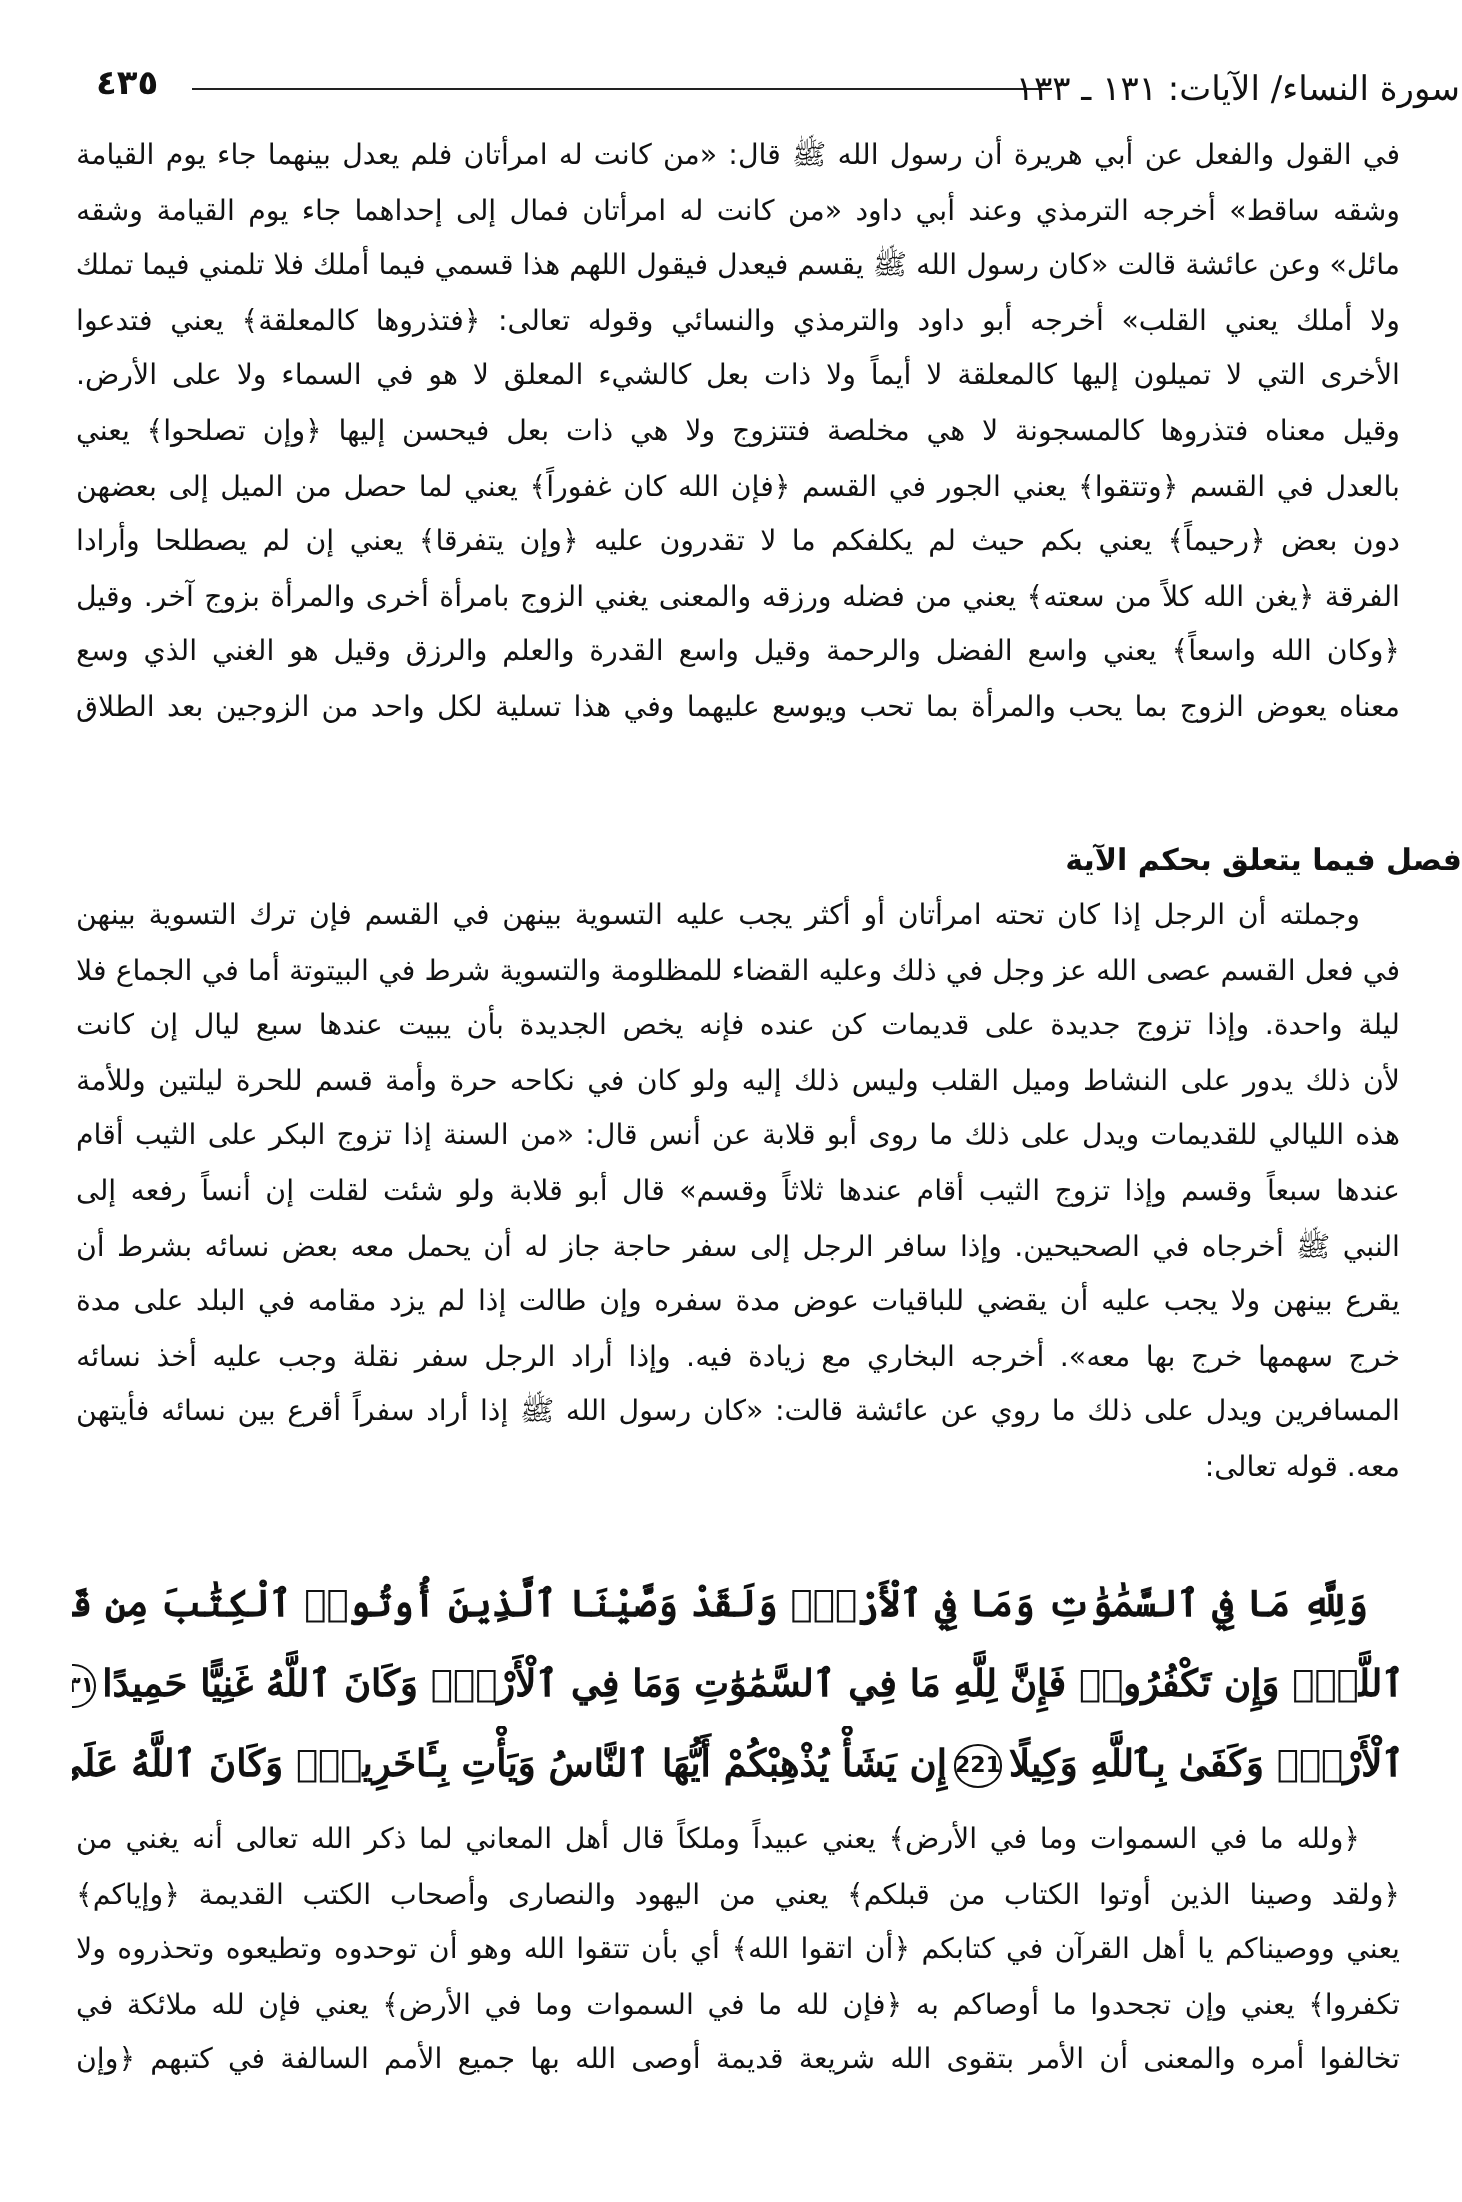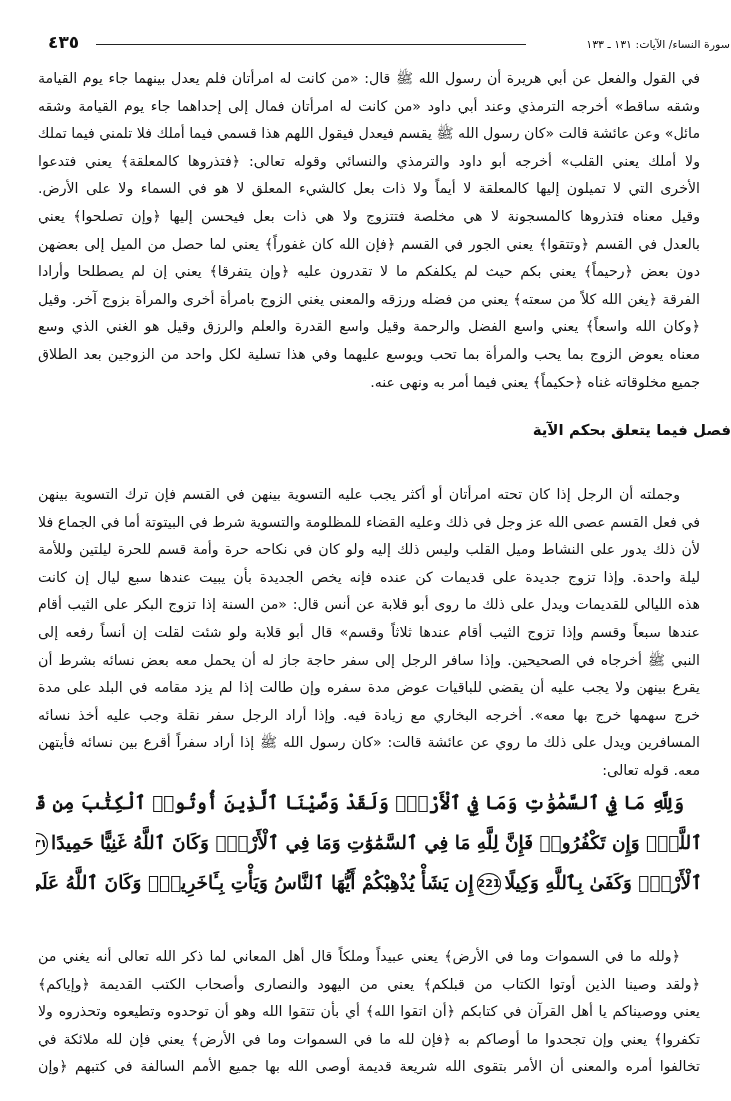--- a/index.html
+++ b/index.html
@@ -43,21 +43,21 @@
     left: 52px;
     top: 13px;
     width: 430px;
     height: 0;
     border-top: 1.3px solid #222;
   }
   .header-title {
     position: absolute;
     right: 2px;
     top: 4px;
-    font-size: 11px;
+    font-size: 17px;
     direction: rtl;
     line-height: 20px;
     white-space: nowrap;
     text-align: center;
   }
   
   .body-text {
     position: absolute;
     left: 38px;
     width: 662px;
@@ -74,21 +74,20 @@
     text-align: justify;
     text-align-last: justify;
     height: 27.6px;
     overflow: hidden;
   }
   .body-text .line.last {
     text-align-last: right;
   }
   .indent {
     padding-right: 20px;
-    margin-top: 36px;
   }
   .section-heading {
     position: absolute;
     left: 0;
     width: 731px;
     top: 417px;
     text-align: right;
     direction: rtl;
     font-size: 15px;
     font-weight: bold;
@@ -145,30 +144,29 @@
     <span class="line">وشقه ساقط» أخرجه الترمذي وعند أبي داود «من كانت له امرأتان فمال إلى إحداهما جاء يوم القيامة وشقه</span>
     <span class="line">مائل» وعن عائشة قالت «كان رسول الله ﷺ يقسم فيعدل فيقول اللهم هذا قسمي فيما أملك فلا تلمني فيما تملك</span>
     <span class="line">ولا أملك يعني القلب» أخرجه أبو داود والترمذي والنسائي وقوله تعالى: ﴿فتذروها كالمعلقة﴾ يعني فتدعوا</span>
     <span class="line">الأخرى التي لا تميلون إليها كالمعلقة لا أيماً ولا ذات بعل كالشيء المعلق لا هو في السماء ولا على الأرض.</span>
     <span class="line">وقيل معناه فتذروها كالمسجونة لا هي مخلصة فتتزوج ولا هي ذات بعل فيحسن إليها ﴿وإن تصلحوا﴾ يعني</span>
     <span class="line">بالعدل في القسم ﴿وتتقوا﴾ يعني الجور في القسم ﴿فإن الله كان غفوراً﴾ يعني لما حصل من الميل إلى بعضهن</span>
     <span class="line">دون بعض ﴿رحيماً﴾ يعني بكم حيث لم يكلفكم ما لا تقدرون عليه ﴿وإن يتفرقا﴾ يعني إن لم يصطلحا وأرادا</span>
     <span class="line">الفرقة ﴿يغن الله كلاً من سعته﴾ يعني من فضله ورزقه والمعنى يغني الزوج بامرأة أخرى والمرأة بزوج آخر. وقيل</span>
     <span class="line">﴿وكان الله واسعاً﴾ يعني واسع الفضل والرحمة وقيل واسع القدرة والعلم والرزق وقيل هو الغني الذي وسع</span>
     <span class="line">معناه يعوض الزوج بما يحب والمرأة بما تحب ويوسع عليهما وفي هذا تسلية لكل واحد من الزوجين بعد الطلاق</span>
-    <span class="line last">جميع مخلوقاته غناه ﴿حكيماً﴾ يعني فيما أمر به ونهى عنه.</span>
   </div>
 
   <div class="section-heading">فصل فيما يتعلق بحكم الآية</div>
 
   <div class="body-text" style="top:444px;">
     <span class="line indent">وجملته أن الرجل إذا كان تحته امرأتان أو أكثر يجب عليه التسوية بينهن في القسم فإن ترك التسوية بينهن</span>
     <span class="line">في فعل القسم عصى الله عز وجل في ذلك وعليه القضاء للمظلومة والتسوية شرط في البيتوتة أما في الجماع فلا</span>
+    <span class="line">ليلة واحدة. وإذا تزوج جديدة على قديمات كن عنده فإنه يخص الجديدة بأن يبيت عندها سبع ليال إن كانت</span>
     <span class="line">لأن ذلك يدور على النشاط وميل القلب وليس ذلك إليه ولو كان في نكاحه حرة وأمة قسم للحرة ليلتين وللأمة</span>
-    <span class="line">ليلة واحدة. وإذا تزوج جديدة على قديمات كن عنده فإنه يخص الجديدة بأن يبيت عندها سبع ليال إن كانت</span>
     <span class="line">هذه الليالي للقديمات ويدل على ذلك ما روى أبو قلابة عن أنس قال: «من السنة إذا تزوج البكر على الثيب أقام</span>
     <span class="line">عندها سبعاً وقسم وإذا تزوج الثيب أقام عندها ثلاثاً وقسم» قال أبو قلابة ولو شئت لقلت إن أنساً رفعه إلى</span>
     <span class="line">النبي ﷺ أخرجاه في الصحيحين. وإذا سافر الرجل إلى سفر حاجة جاز له أن يحمل معه بعض نسائه بشرط أن</span>
     <span class="line">يقرع بينهن ولا يجب عليه أن يقضي للباقيات عوض مدة سفره وإن طالت إذا لم يزد مقامه في البلد على مدة</span>
     <span class="line">خرج سهمها خرج بها معه». أخرجه البخاري مع زيادة فيه. وإذا أراد الرجل سفر نقلة وجب عليه أخذ نسائه</span>
     <span class="line">المسافرين ويدل على ذلك ما روي عن عائشة قالت: «كان رسول الله ﷺ إذا أراد سفراً أقرع بين نسائه فأيتهن</span>
     <span class="line last">معه. قوله تعالى:</span>
   </div>
 
   <div class="quran-block">

